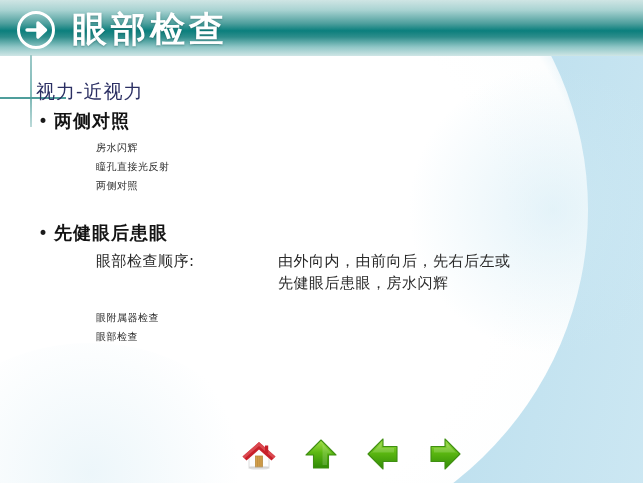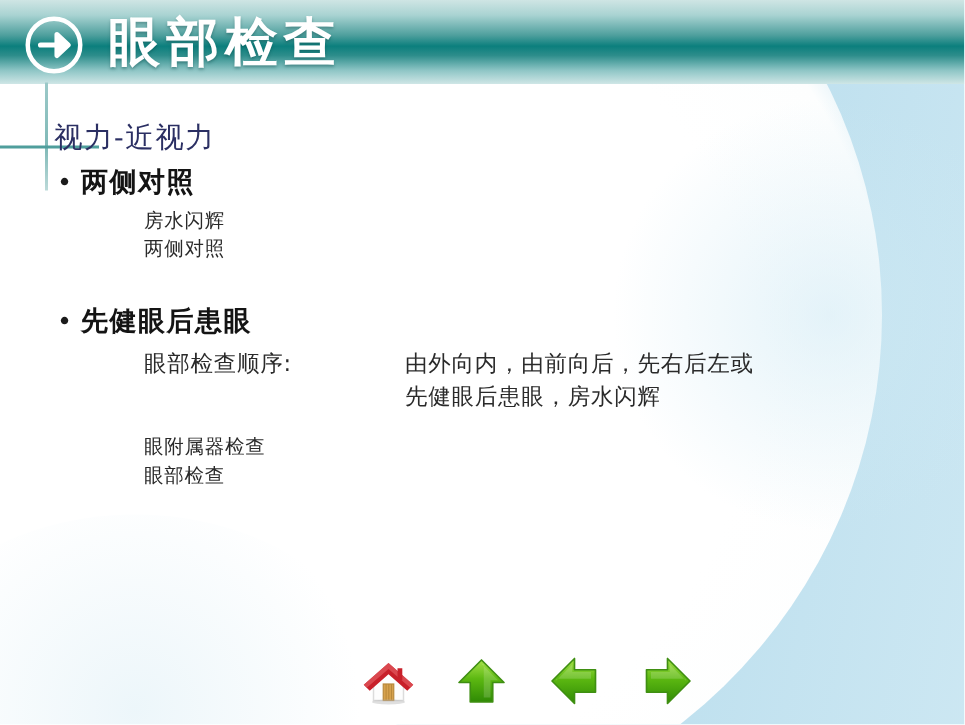--- a/index.html
+++ b/index.html
@@ -165,44 +165,44 @@
     font-weight: 700;
     color: #141414;
     letter-spacing: 1px;
     white-space: nowrap;
   }
   .sub-list {
     margin: 5px 0 0 96px;
   }
   .sub-item {
     font-family: "DejaVu Sans", "Liberation Sans", sans-serif;
-    font-size: 13px;
+    font-size: 10px;
     color: #2a2a2a;
     line-height: 19px;
     white-space: nowrap;
     letter-spacing: .5px;
   }
   .proc-row {
     display: flex;
     align-items: flex-start;
     margin: 5px 0 0 96px;
+    gap: 36px;
   }
   .proc-label {
     font-family: "DejaVu Sans", "Liberation Sans", sans-serif;
     font-size: 15px;
     color: #2a2a2a;
     line-height: 22px;
     white-space: nowrap;
     letter-spacing: .5px;
     width: 146px;
     flex: 0 0 auto;
   }
   .proc-lines {
     flex: 1 1 auto;
-    margin-left: 28px;
   }
   .proc-line {
     font-family: "DejaVu Sans", "Liberation Sans", sans-serif;
     font-size: 15px;
     color: #2a2a2a;
     line-height: 22px;
     white-space: nowrap;
     letter-spacing: .5px;
   }
   .tail-list {
@@ -256,20 +256,21 @@
 
   <div class="content">
 
     <div class="section" style="margin-top:4px;">
       <div class="section-head">
         <span class="bullet">•</span>
         <span class="section-title">两侧对照</span>
       </div>
       <div class="sub-list">
         <div class="sub-item">房水闪辉</div>
+        <div class="sub-item">瞳孔直接光反射</div>
         <div class="sub-item">两侧对照</div>
       </div>
     </div>
 
     <div class="section" style="margin-top:26px;">
       <div class="section-head">
         <span class="bullet">•</span>
         <span class="section-title">先健眼后患眼</span>
       </div>
 

